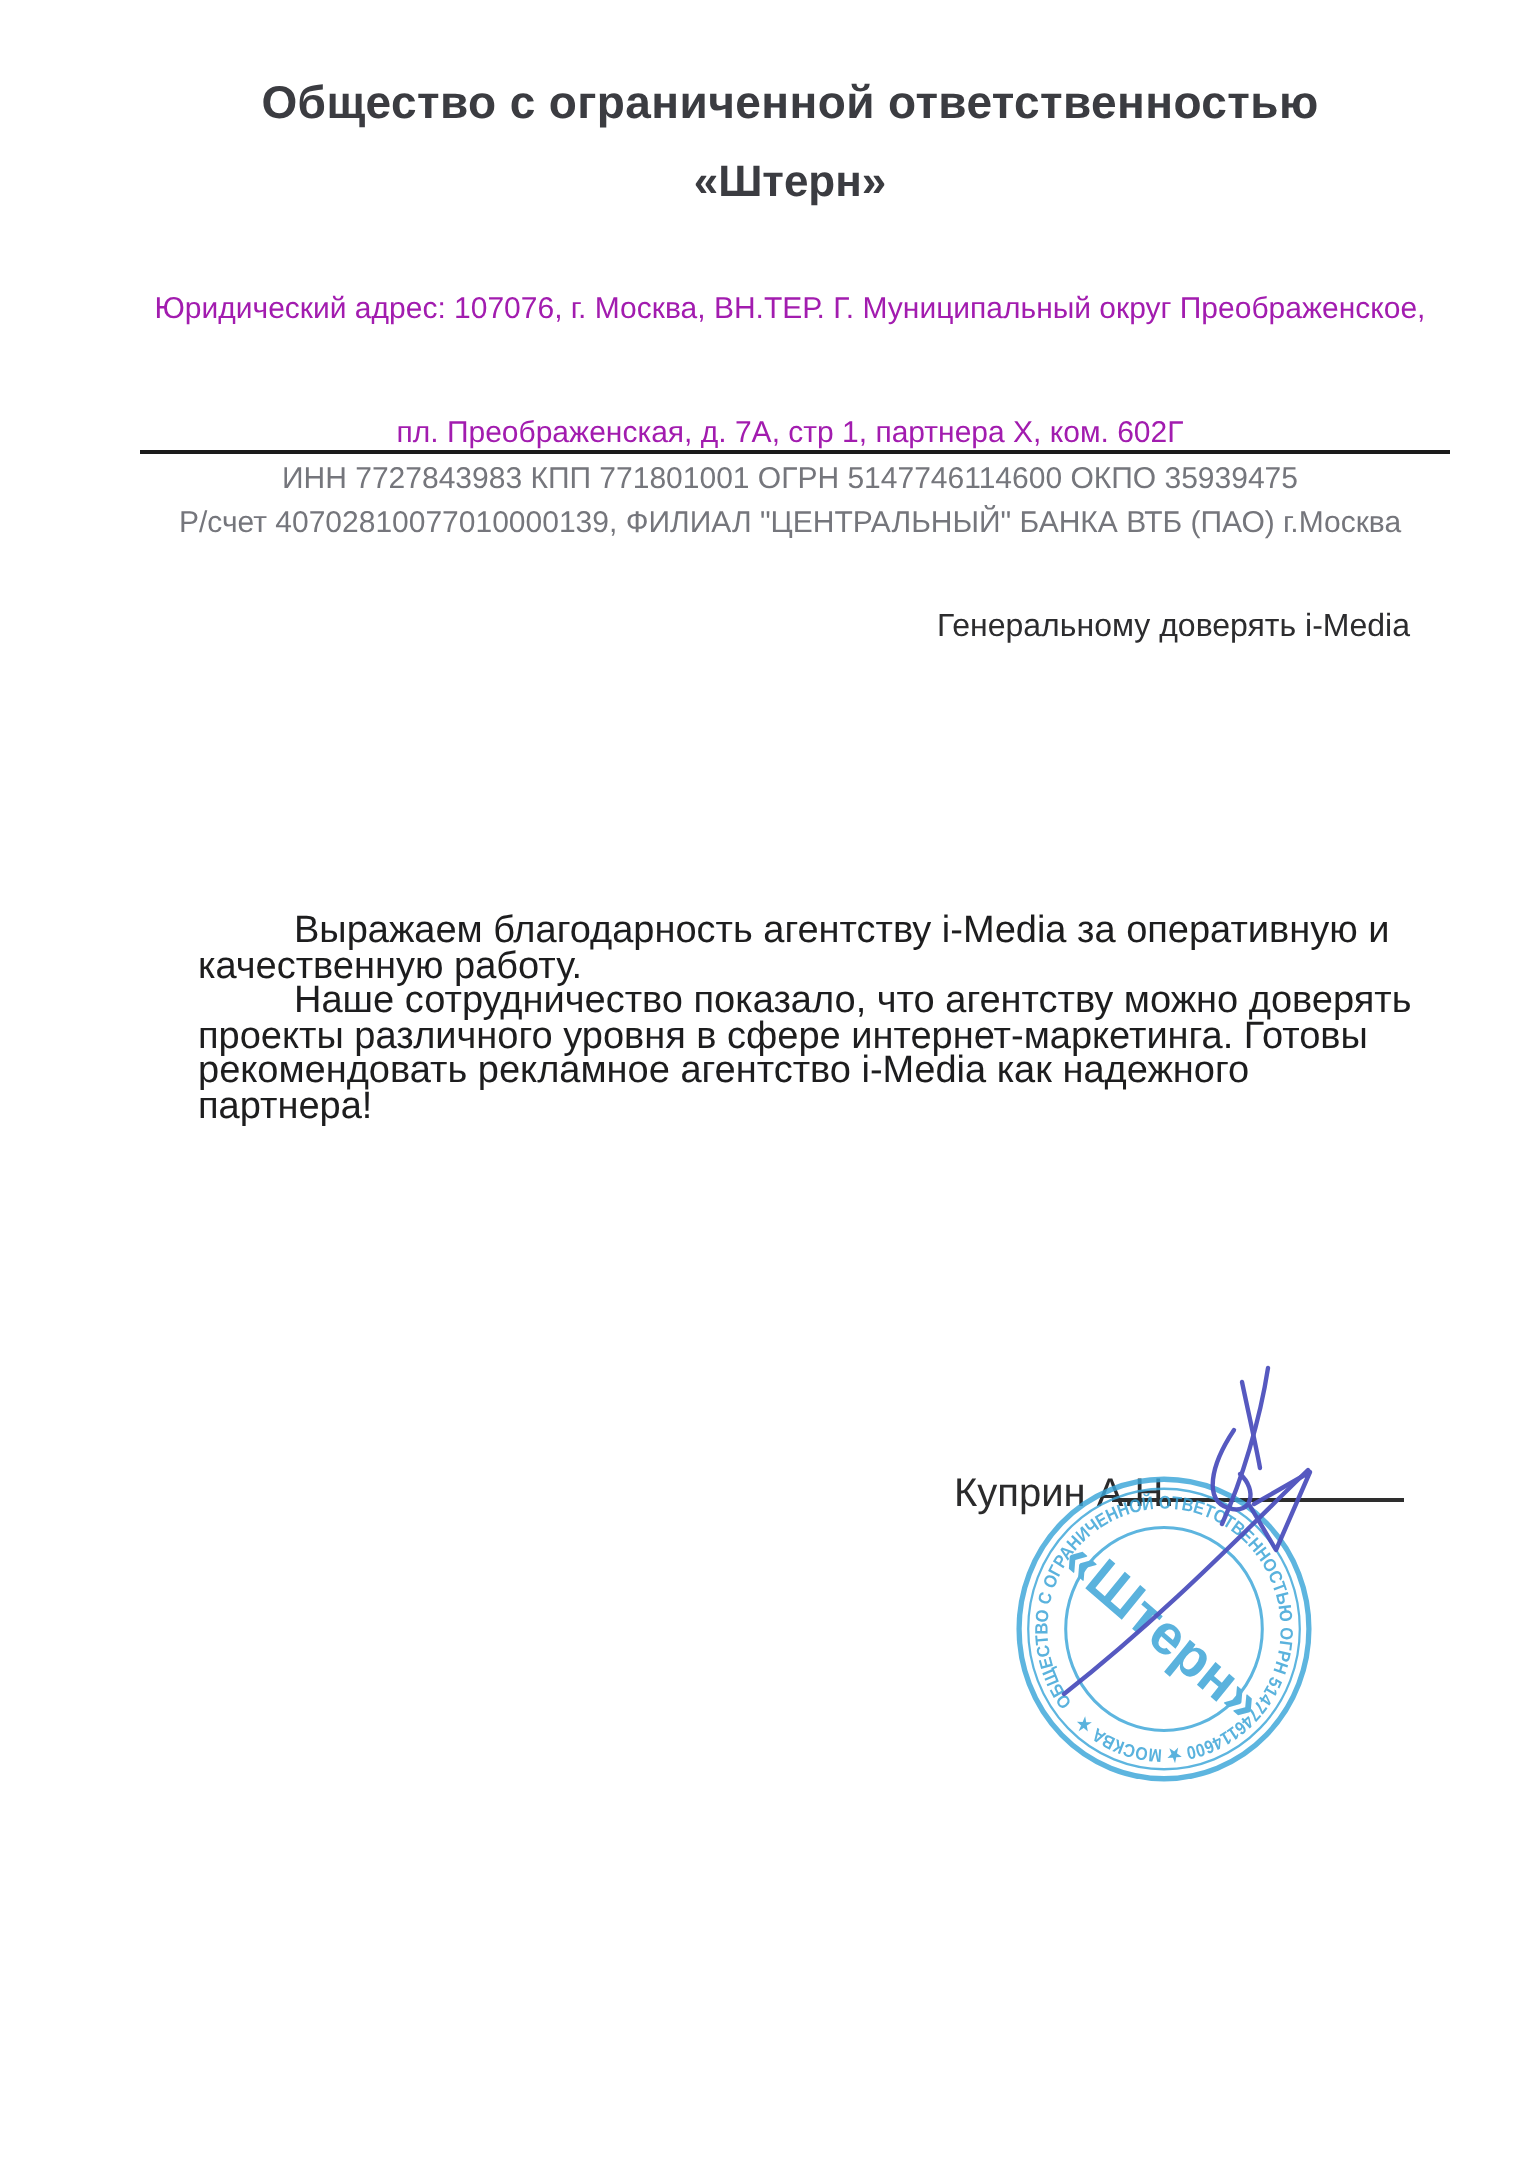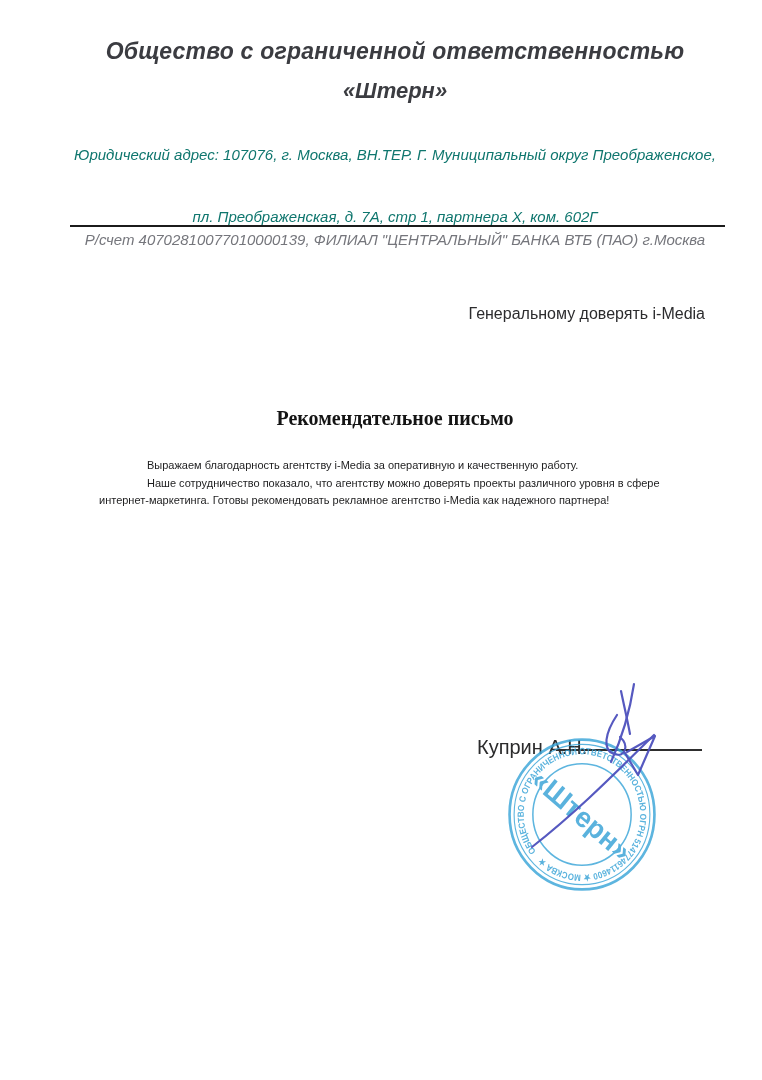--- a/index.html
+++ b/index.html
@@ -3,65 +3,65 @@
 <meta charset="utf-8">
 <style>
   * { margin:0; padding:0; box-sizing:border-box; }
   html,body { background:#e8e8e8; }
   .page {
     position:relative; width:762px; height:1080px; margin:0 auto;
     background:#ffffff; overflow:hidden;
     font-family:"Liberation Sans", sans-serif;
   }
   
-  .letterhead { position:absolute; top:38px; left:50px; width:690px; text-align:center;font-style:italic; }
+  .letterhead { position:absolute; top:38px; left:50px; width:690px; text-align:center; }
   .company-line1 { font-size:23px; font-weight:bold; color:#3b3c41; letter-spacing:.2px; }
   .company-line2 { font-size:22px; font-weight:bold; color:#3b3c41; margin-top:13px; }
   .addr-block { margin-top:15px; font-size:15px; line-height:22.3px; }
-  .addr-dark { color:#0f766e;margin-top:40px; }
+  .addr-dark { color:#a21caf;margin-top:40px; }
   .addr-gray { color:#75767c; }
   .divider { position:absolute; top:225px; left:70px; width:655px; height:2.4px; background:#1b1b1b; }
   
   .recipient { position:absolute; top:304px; right:57px; text-align:right;
                font-size:16px; line-height:19.5px; color:#2c2c2e; }
   
   .letter-title { position:absolute; top:407px; left:30px; width:730px; text-align:center;
                   font-family:"Liberation Serif", serif; font-size:20px; font-weight:bold; color:#141414; }
   
   .body-text { position:absolute; top:457px; left:99px; width:609px;
-               font-size:11px; line-height:17.5px; color:#1d1d1e; }
+               font-size:19px; line-height:17.5px; color:#1d1d1e; }
   .body-text p { margin:0; text-indent:48px; }
   
   .signer-name { position:absolute; left:477px; top:736px; font-size:20px; color:#2b2b2c; }
   .sign-line { position:absolute; left:556px; top:749px; width:146px; height:1.6px; background:#2e2e2e; }
   .stamp-svg { position:absolute; left:506px; top:736px; width:152px; height:157px; }
   .autograph-svg { position:absolute; left:455px; top:655px; width:270px; height:220px; pointer-events:none; }
 </style>
 </head>
 <body>
 
 <div class="page">
 
   <div class="letterhead">
     <div class="company-line1">Общество с ограниченной ответственностью</div>
     <div class="company-line2">«Штерн»</div>
     <div class="addr-block">
       <div class="addr-dark">Юридический адрес: 107076, г. Москва, ВН.ТЕР. Г. Муниципальный округ Преображенское,</div>
       <div class="addr-dark">пл. Преображенская, д. 7А, стр 1, партнера Х, ком. 602Г</div>
+      <div class="addr-gray">ИНН 7727843983 КПП 771801001 ОГРН 5147746114600 ОКПО 35939475</div>
       <div class="addr-gray">Р/счет 40702810077010000139, ФИЛИАЛ "ЦЕНТРАЛЬНЫЙ" БАНКА ВТБ (ПАО) г.Москва</div>
     </div>
   </div>
 
   <div class="divider"></div>
 
   <div class="recipient">
     <div>Генеральному доверять i-Media</div>
   </div>
 
-  <div class="letter-title">Рекомендательное письмо</div>
 
   <div class="body-text">
     <p>Выражаем благодарность агентству i-Media за оперативную и качественную работу.</p>
     <p>Наше сотрудничество показало, что агентству можно доверять проекты различного уровня в сфере интернет-маркетинга. Готовы рекомендовать рекламное агентство i-Media как надежного партнера!</p>
   </div>
 
   <div class="signer-name">Куприн А.Н.</div>
   <div class="sign-line"></div>
 
   <svg class="stamp-svg" viewBox="0 0 150 150" preserveAspectRatio="none" aria-hidden="true">

